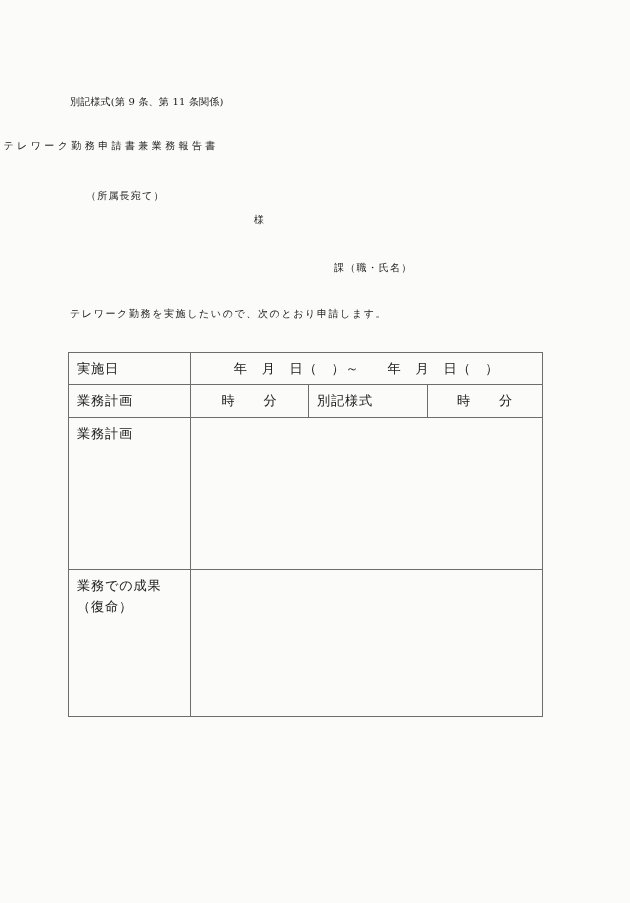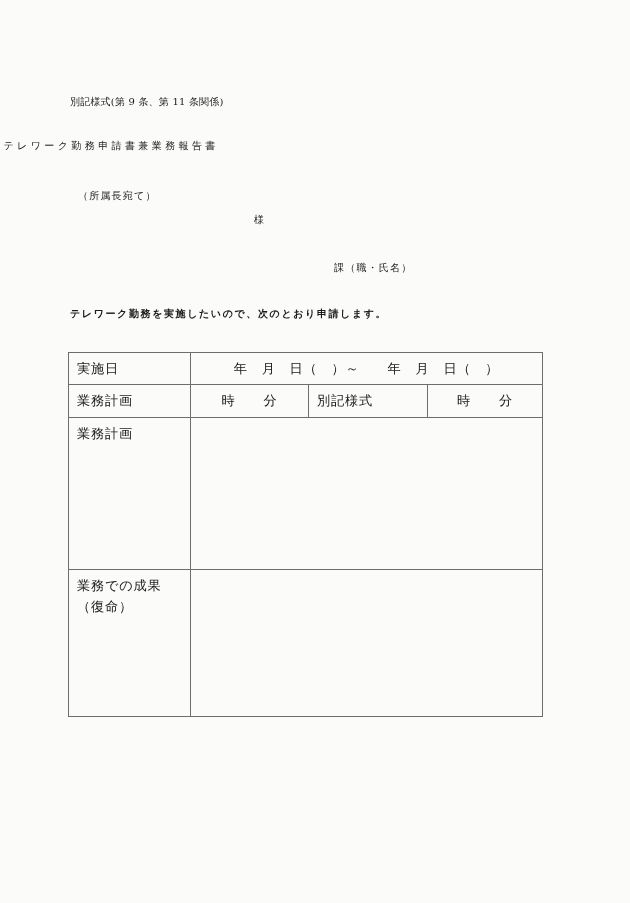--- a/index.html
+++ b/index.html
@@ -40,21 +40,21 @@
 
   #doc-title {
     left: 0;
     right: 0;
     top: 138px;
     letter-spacing: 0.34em;
     text-indent: 0.34em;
   }
 
   #addressee-note {
-    left: 78px;
+    left: 86px;
     top: 188px;
     letter-spacing: 0.12em;
   }
 
   #addressee-sama {
     left: 254px;
     top: 212px;
     letter-spacing: 0.12em;
   }
 
@@ -62,21 +62,20 @@
     left: 312px;
     top: 260px;
     letter-spacing: 0.12em;
     margin-left: 22px;
   }
 
   #body-sentence {
     left: 70px;
     top: 306px;
     letter-spacing: 0.16em;
-    font-weight: bold;
   }
 
   
   .form-table {
     position: absolute;
     left: 68px;
     top: 352px;
     width: 474px;
     border-collapse: collapse;
     table-layout: fixed;

